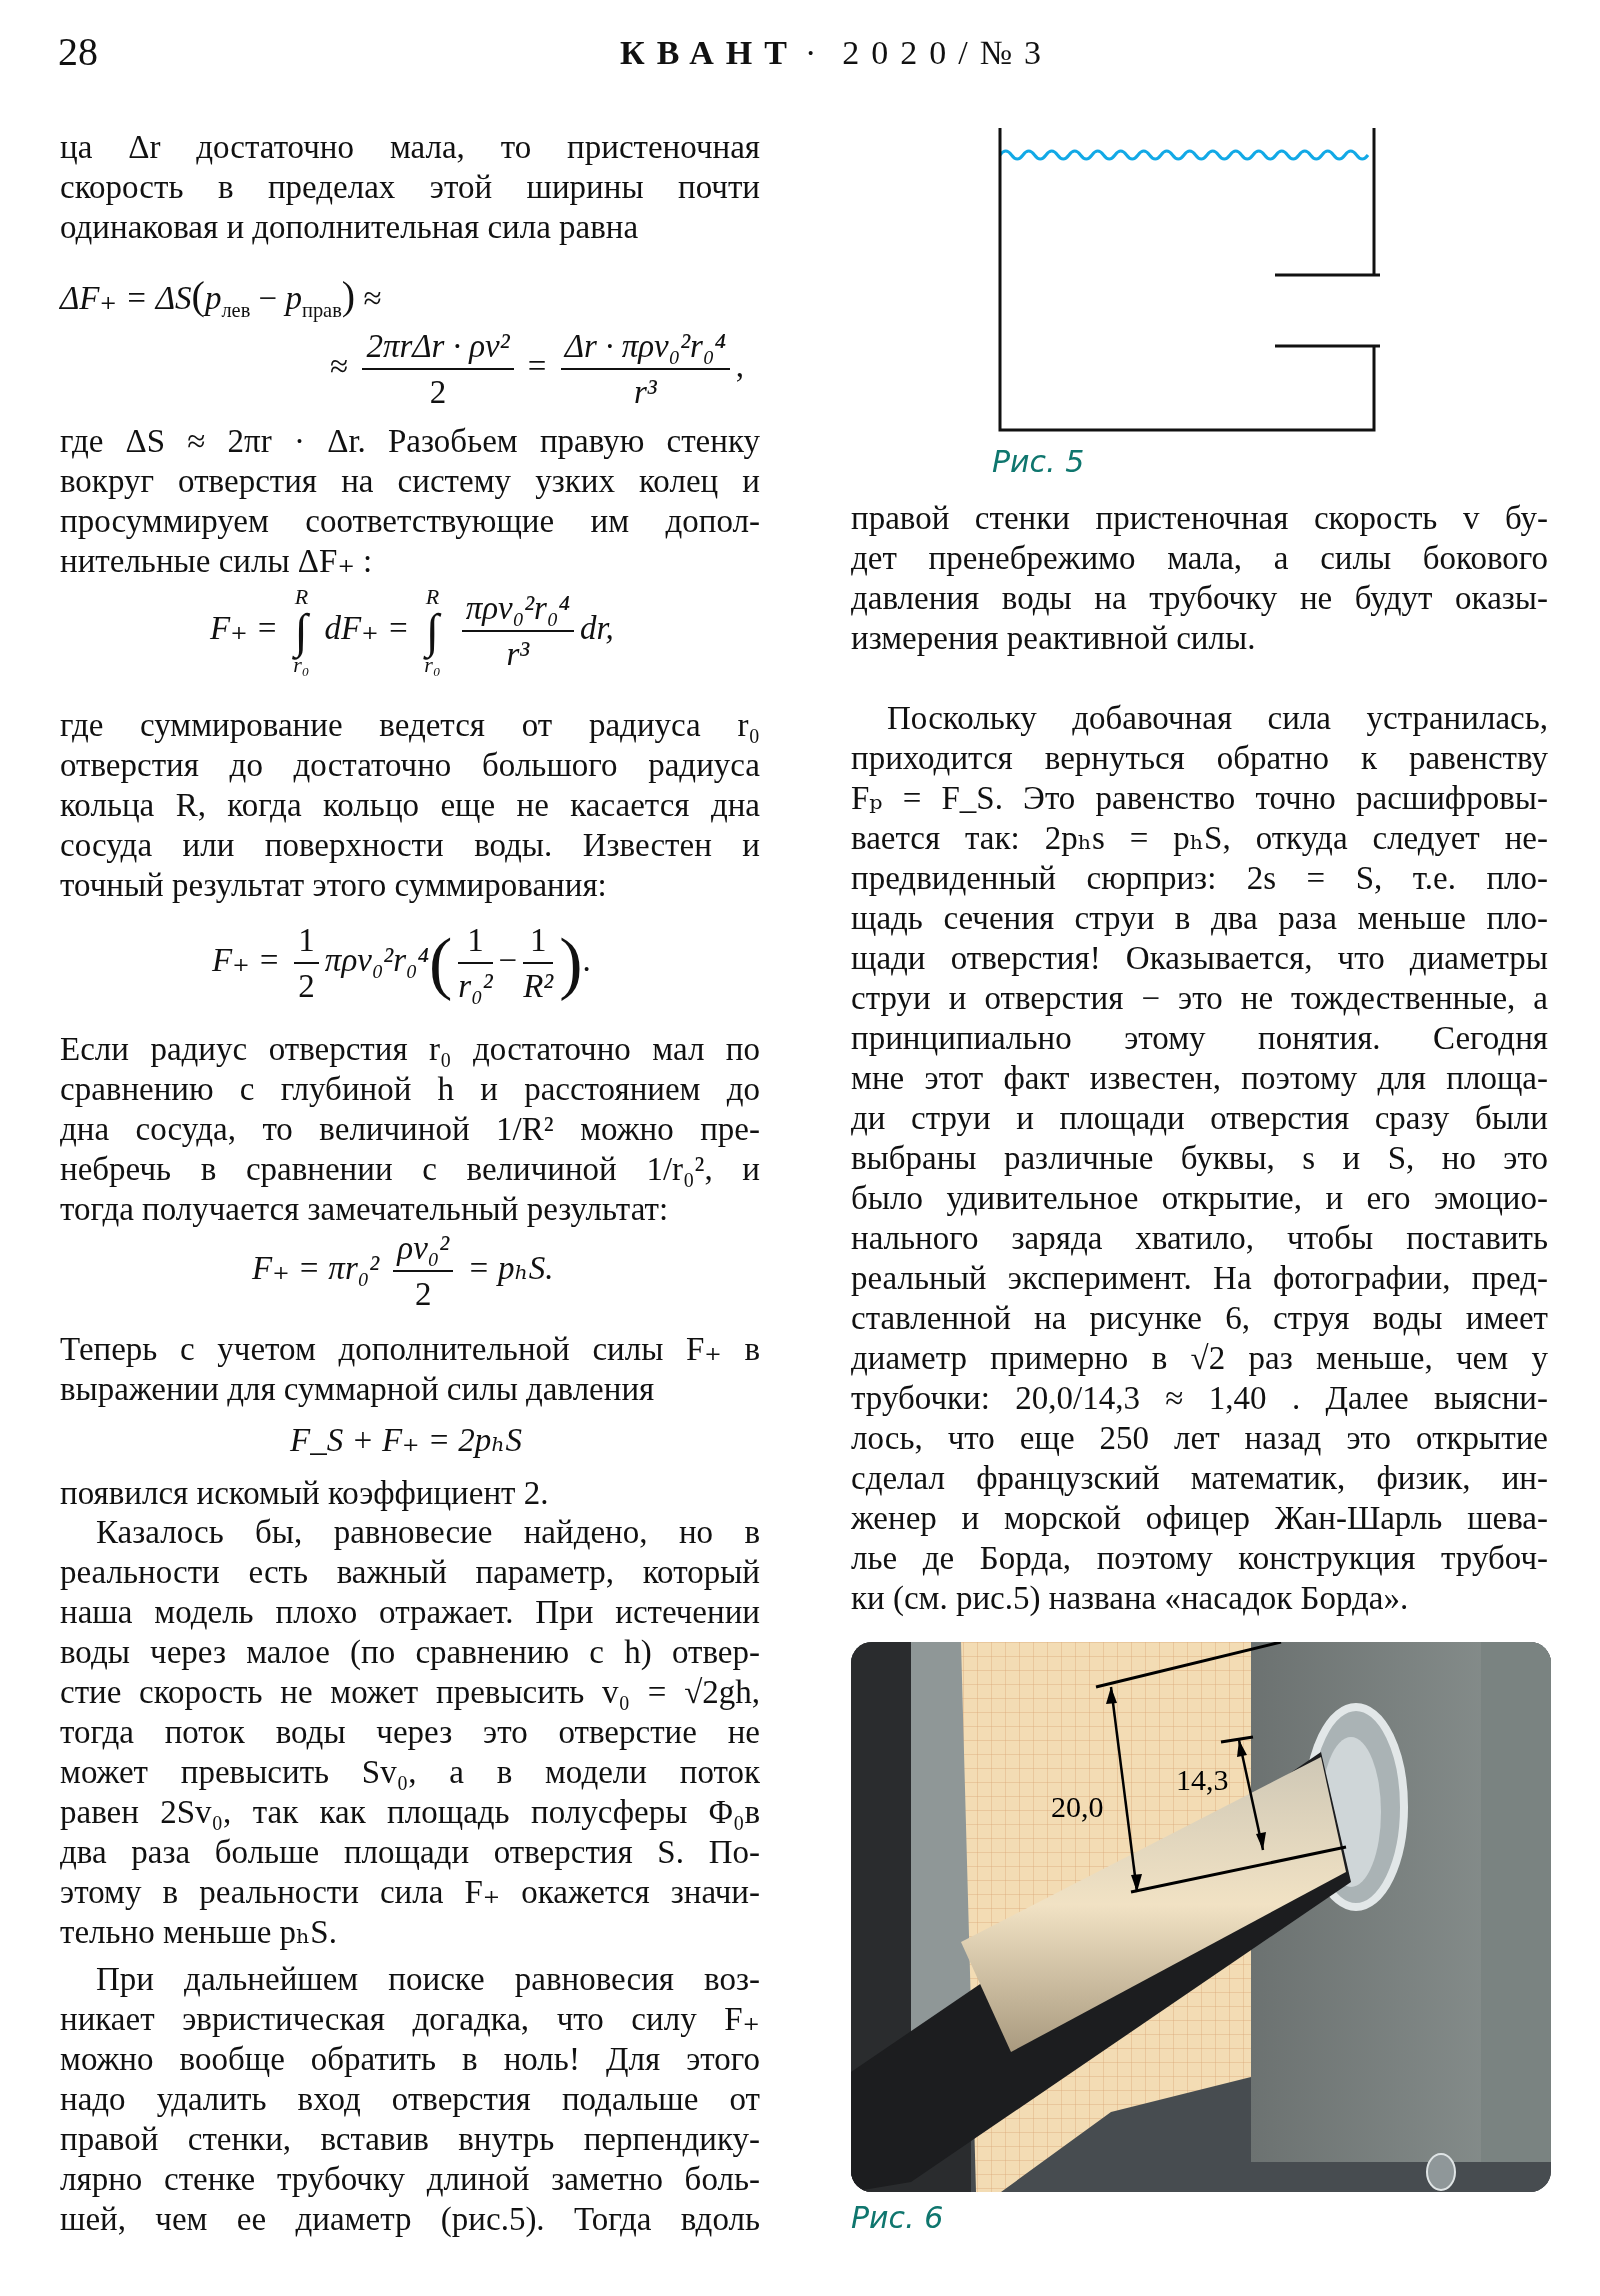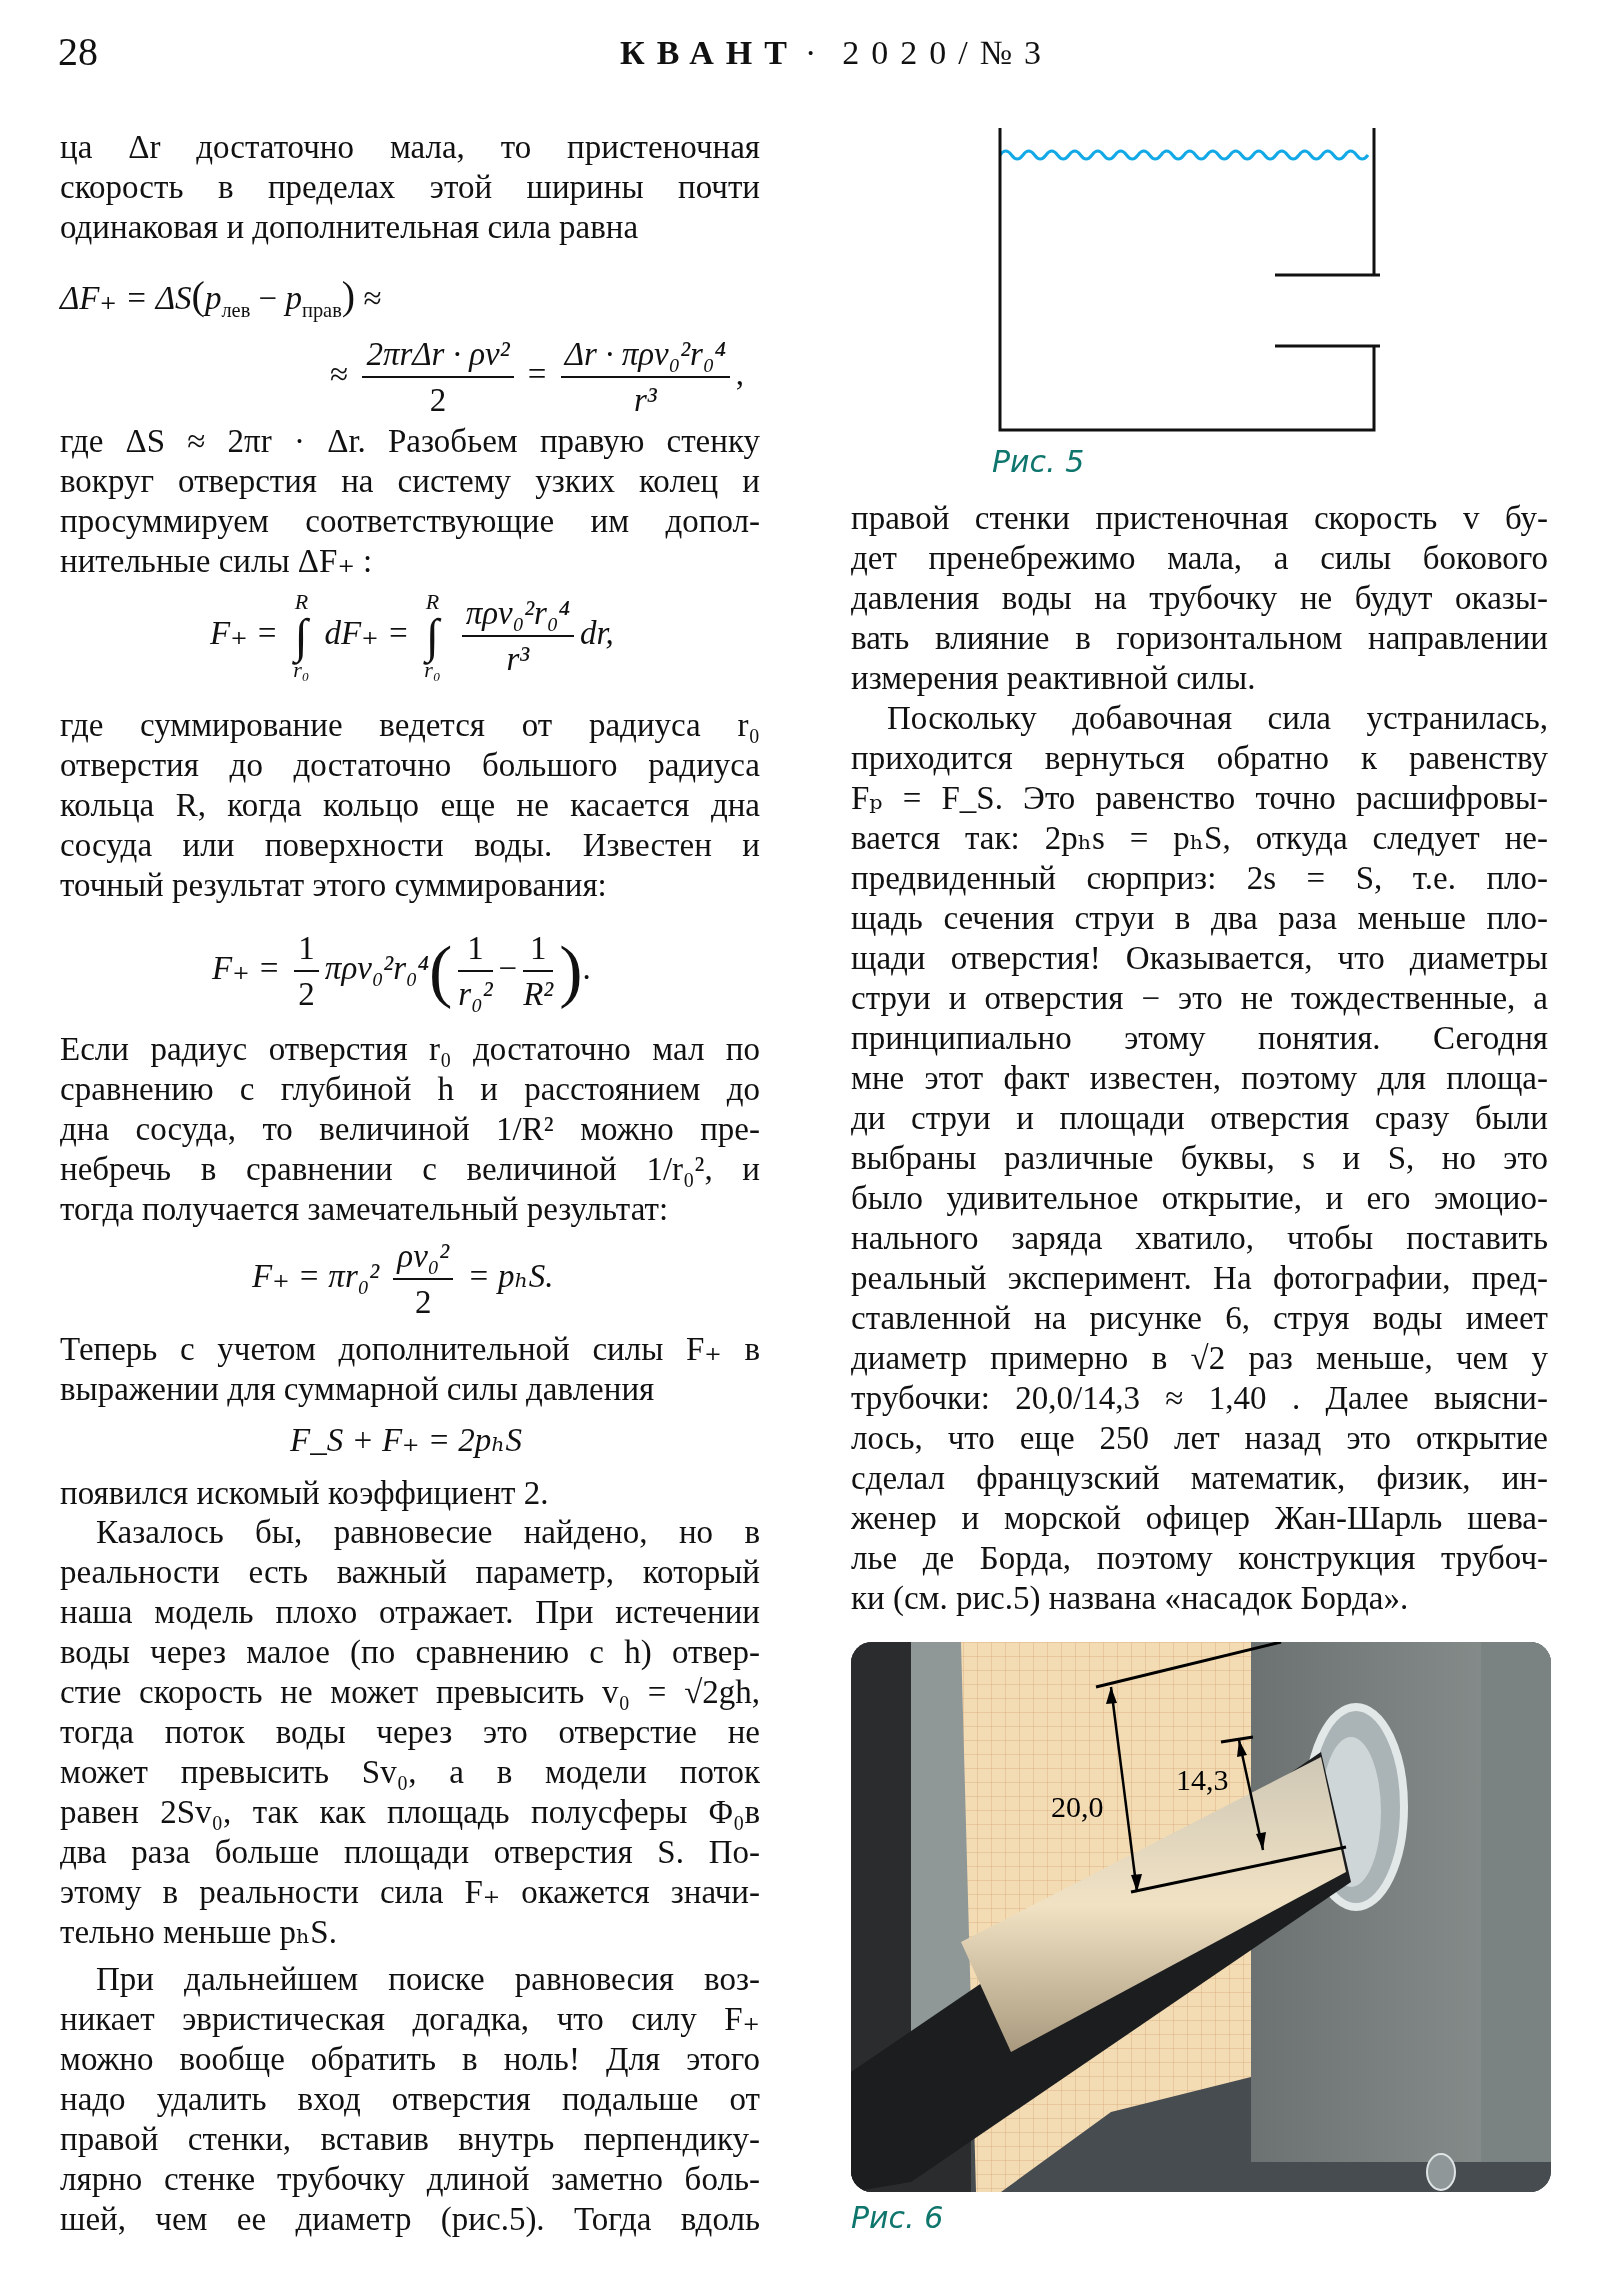--- a/index.html
+++ b/index.html
@@ -12,21 +12,21 @@
   .header .sep { margin: 0 14px 0 6px; }
   .col-left { left: 60px; width: 700px; }
   .col-right { left: 851px; width: 697px; }
   .para { font-size: 33px; }
   .para .line { display: block; height: 40px; line-height: 40px; white-space: nowrap;
                 text-align: justify; text-align-last: justify; white-space: normal; overflow: hidden; }
   .para .line.last { text-align-last: left; }
   .para .line.indent { padding-left: 36px; }
   .eq { font-size: 33px; white-space: nowrap; font-style: normal; }
   .eq i, .para i { font-style: italic; }
-  .frac { display: inline-block; vertical-align: middle; text-align: center; margin: 8px 6px; }
+  .frac { display: inline-block; vertical-align: middle; text-align: center; margin: 0 6px; }
   .frac .num { display: block; border-bottom: 2px solid #111; padding: 0 4px 2px; line-height: 40px; }
   .frac .den { display: block; padding-top: 2px; line-height: 40px; }
   .intg { display: inline-block; vertical-align: middle; text-align: center; width: 30px; position: relative; }
   .intg .up, .intg .lo { display: block; font-size: 22px; font-style: italic; line-height: 24px; }
   .intg .sym { display: block; font-size: 48px; line-height: 44px; }
   .bigparen { font-size: 70px; vertical-align: middle; line-height: 1; font-weight: 100; }
   sub, sup { font-size: 62%; }
   .fig5 { left: 990px; top: 120px; width: 400px; height: 320px; }
   .caption { font-family: "DejaVu Sans", sans-serif; font-style: italic; font-size: 30px; color: #0f766e; }
   .photo { left: 851px; top: 1642px; width: 700px; height: 550px; overflow: hidden; background: #3b3f42; border-radius: 21px; }
@@ -146,21 +146,20 @@
     <line x1="285" y1="155" x2="390" y2="155" stroke="#111" stroke-width="3"></line>
     <line x1="285" y1="226" x2="390" y2="226" stroke="#111" stroke-width="3"></line>
   </svg>
 </div>
 <div class="abs caption" style="left:992px; top:444px">Рис. 5</div>
 
 <div class="abs col-right para" style="top:498px">
   <span class="line">правой стенки пристеночная скорость v бу-</span>
   <span class="line">дет пренебрежимо мала, а силы бокового</span>
   <span class="line">давления воды на трубочку не будут оказы-</span>
-  <span class="line">вать влияние в горизонтальном направлении</span>
   <span class="line last">измерения реактивной силы.</span>
 </div>
 
 <div class="abs col-right para" style="top:698px">
   <span class="line indent">Поскольку добавочная сила устранилась,</span>
   <span class="line">приходится вернуться обратно к равенству</span>
   <span class="line">Fₚ = F_S. Это равенство точно расшифровы-</span>
   <span class="line">вается так: 2pₕs = pₕS, откуда следует не-</span>
   <span class="line">предвиденный сюрприз: 2s = S, т.е. пло-</span>
   <span class="line">щадь сечения струи в два раза меньше пло-</span>

